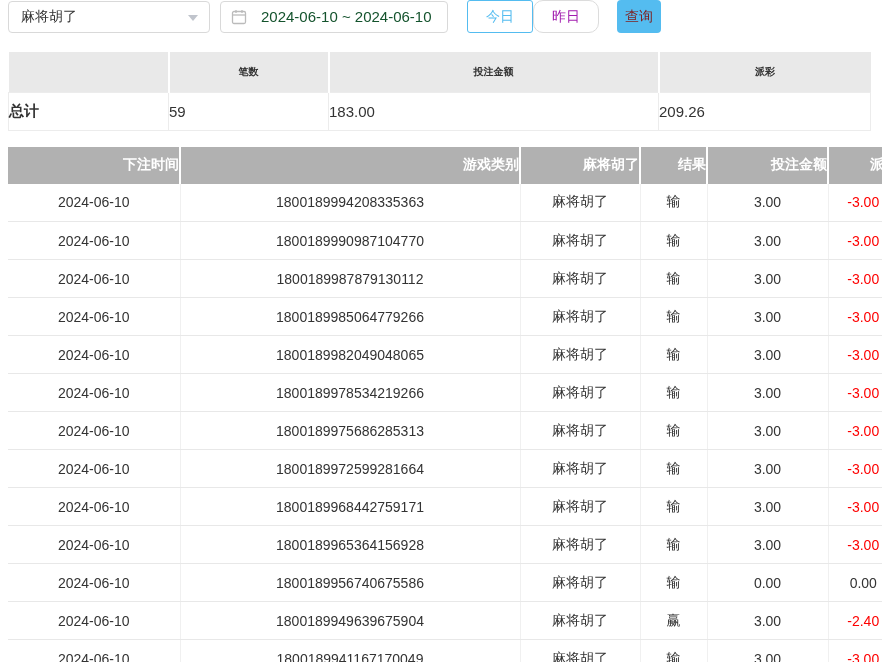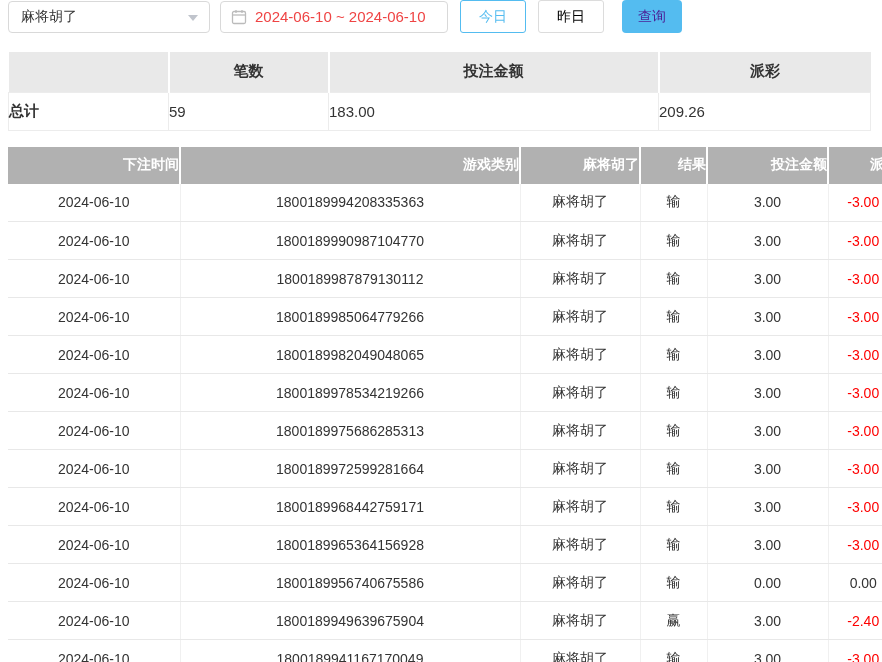--- a/index.html
+++ b/index.html
@@ -20,34 +20,34 @@
   .select-value { font-size:14px; color:#333; }
   .caret {
     position:absolute; right:11px; top:13px; width:0; height:0;
     border-left:5px solid transparent; border-right:5px solid transparent; border-top:6px solid #c0c4cc;
   }
   .datebox {
     margin-left:10px; width:228px; height:32px; border:1px solid #d9d9d9; border-radius:4px;
     display:flex; align-items:center; padding:0 10px; cursor:pointer; background:#fff;
   }
   .cal-icon { flex:0 0 auto; margin-right:8px; }
-  .date-text { font-size:15px; color:#ef4444; }
+  .date-text { font-size:15px; color:#14532d;margin-left:6px; }
   .btn {
     height:33px; background:#fff; border:1px solid #dcdcdc; border-radius:3px;
     font-size:14px; padding:0 18px; cursor:pointer; font-family:inherit;
   }
-  .btn-active { margin-left:12px; border-color:var(--accent); color:var(--accent); }
-  .btn-plain { margin-left:12px; color:#000000; }
-  .btn-query { margin-left:18px; background:var(--accent); border:none; color:#4c1d95; padding:0 16px; border-radius:4px; font-size:14px; }
+  .btn-active { margin-left:19px; border-color:var(--accent); color:var(--accent); }
+  .btn-plain { margin-left:0; color:#a21caf;border-radius:10px; }
+  .btn-query { margin-left:18px; background:var(--accent); border:none; color:#7f1d1d; padding:0 8px; border-radius:4px; font-size:14px; }
 
   
   table { border-collapse:collapse; table-layout:fixed; }
   .summary { margin-top:19px; width:862px; }
   .summary th {
-    background:#e9e9e9; height:40px; font-size:15px; font-weight:700; color:#333;
+    background:#e9e9e9; height:40px; font-size:10px; font-weight:700; color:#333;
     text-align:center; border-right:2px solid #fff;
   }
   .summary th:last-child { border-right:none; }
   .summary td {
     height:38px; font-size:15px; color:#333; text-align:left;
     border:1px solid #ececec; background:#fff;
   }
   .summary td:first-child { font-weight:700; }
 
   .bets { margin-top:16px; width:890px; }

